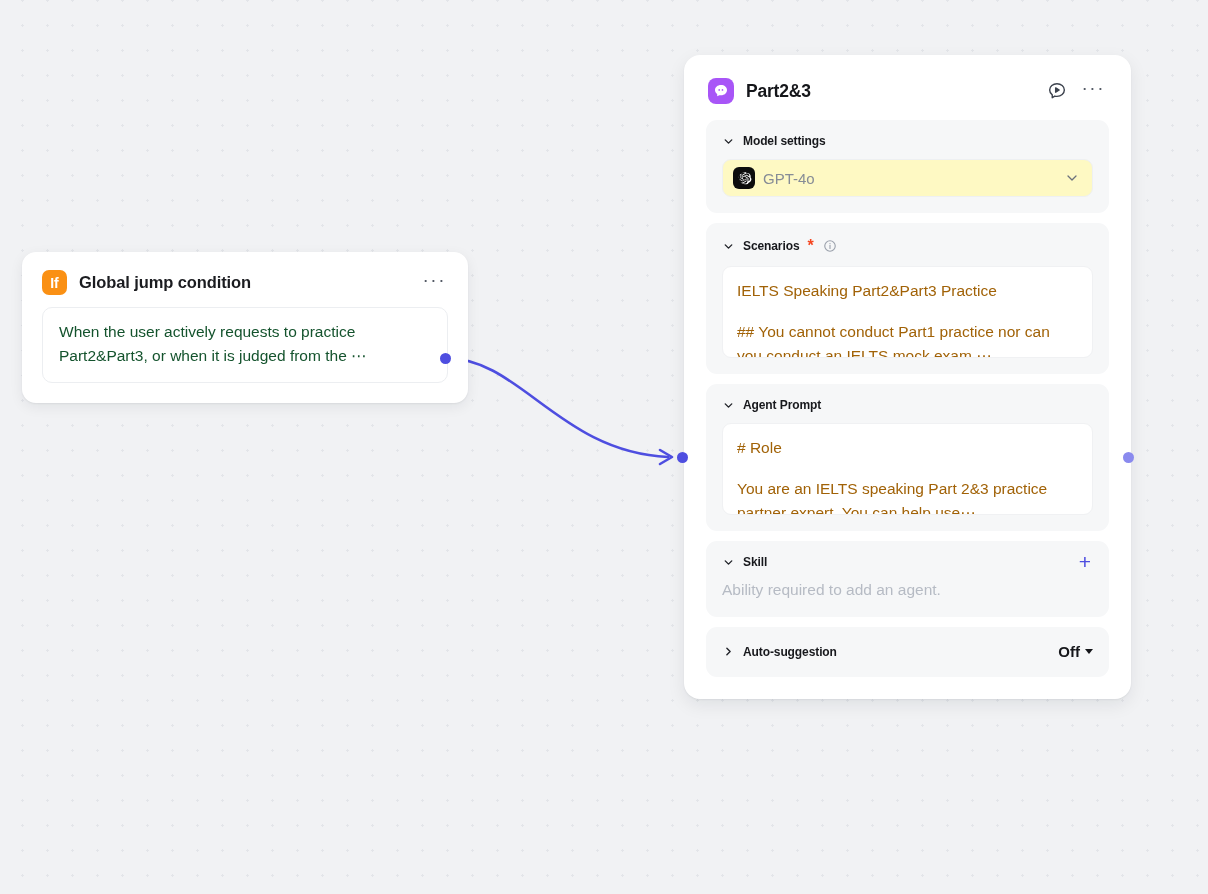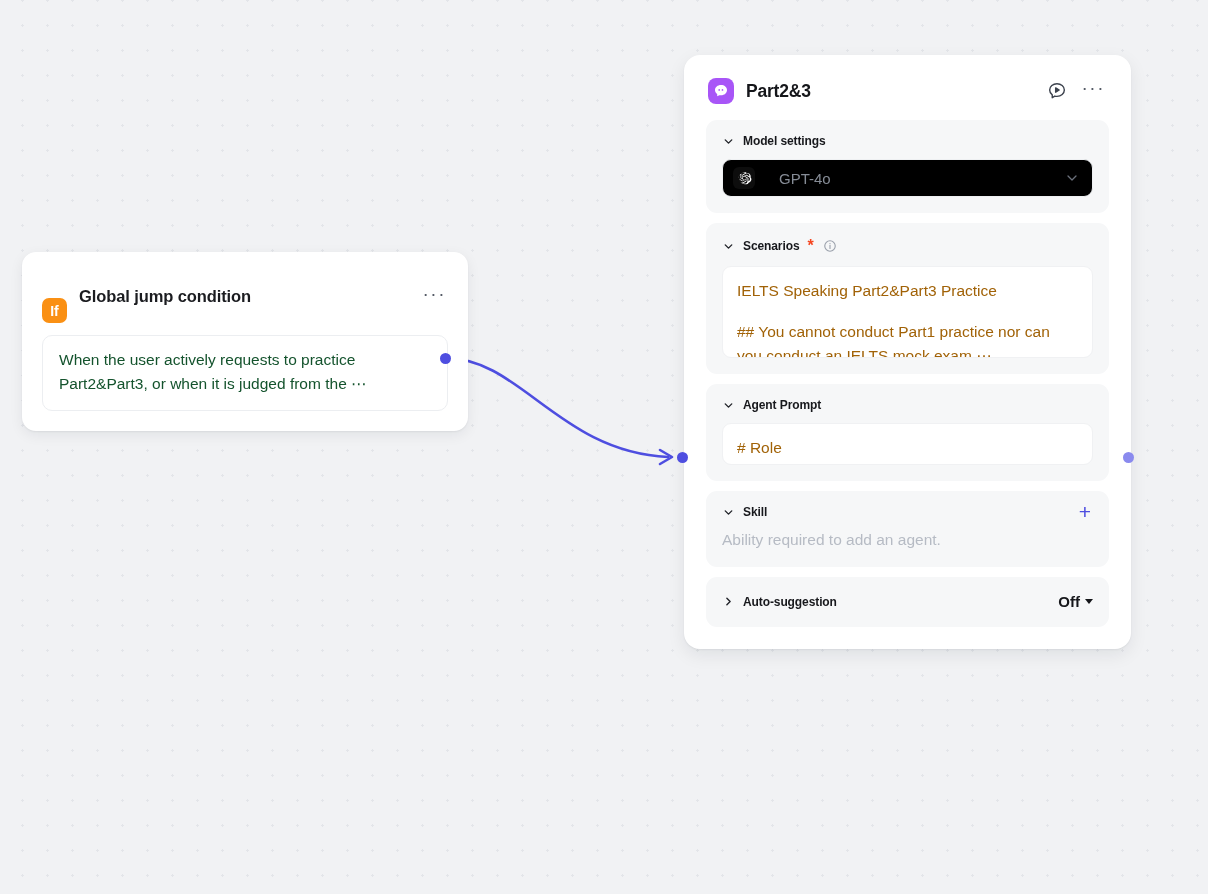--- a/index.html
+++ b/index.html
@@ -54,21 +54,20 @@
     border-radius: 7px;
     background: #fa9014;
     color: #fff;
     font-size: 14px;
     font-weight: 700;
     display: flex;
     align-items: center;
     justify-content: center;
     line-height: 1;
     flex: 0 0 auto;
-    margin-top: 28px;
   }
   .jump-title {
     font-size: 16.5px;
     font-weight: 700;
     color: #1b1c20;
     letter-spacing: -.1px;
     flex: 1 1 auto;
   }
   .dots-btn {
     color: #555b66;
@@ -230,27 +229,27 @@
   }
   .caret-down {
     width: 0; height: 0;
     border-left: 4.5px solid transparent;
     border-right: 4.5px solid transparent;
     border-top: 5px solid #15161a;
   }
 
   
   .model-select {
-    background: #000000;
+    background: #fef9c3;
     border: 1px solid #eef0f2;
     border-radius: 9px;
     height: 38px;
     display: flex;
     align-items: center;
-    gap: 24px;
+    gap: 8px;
     padding: 0 12px 0 10px;
     cursor: pointer;
   }
   .model-logo {
     width: 22px; height: 22px;
     border-radius: 6px;
     background: #0d0d0d;
     display: flex;
     align-items: center;
     justify-content: center;
@@ -357,20 +356,21 @@
       <div class="section-head">
         <span class="chev">
           <svg width="13" height="13" viewBox="0 0 24 24" fill="none" stroke="currentColor" stroke-width="2.6" stroke-linecap="round" stroke-linejoin="round">
               <path d="M6 9l6 6 6-6"></path>
             </svg>
         </span>
         <span class="section-title">Agent Prompt</span>
       </div>
       <div class="textbox">
         <p># Role</p>
+        <p class="tb-line2">You are an IELTS speaking Part 2&amp;3 practice partner expert. You can help use⋯</p>
       </div>
     </div>
 
     <div class="section">
       <div class="section-head">
         <span class="chev">
           <svg width="13" height="13" viewBox="0 0 24 24" fill="none" stroke="currentColor" stroke-width="2.6" stroke-linecap="round" stroke-linejoin="round">
               <path d="M6 9l6 6 6-6"></path>
             </svg>
         </span>

